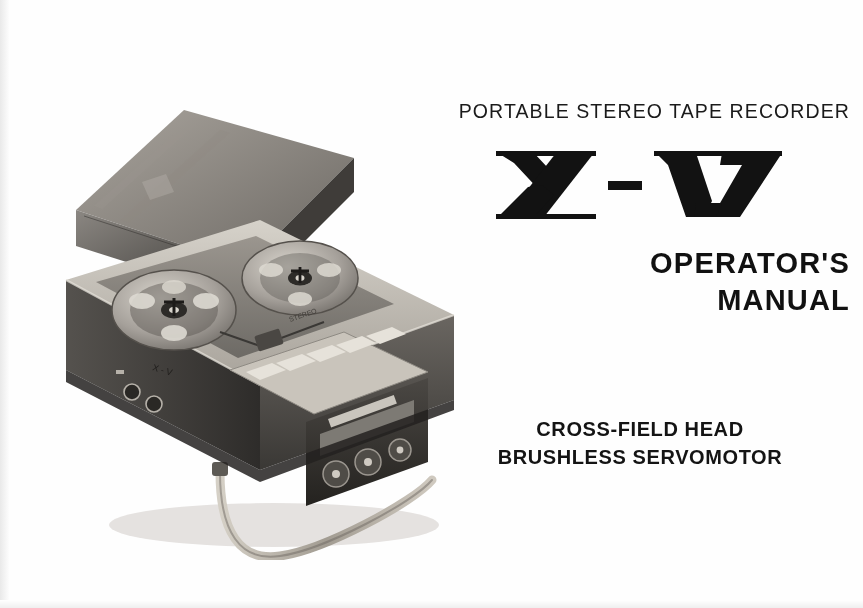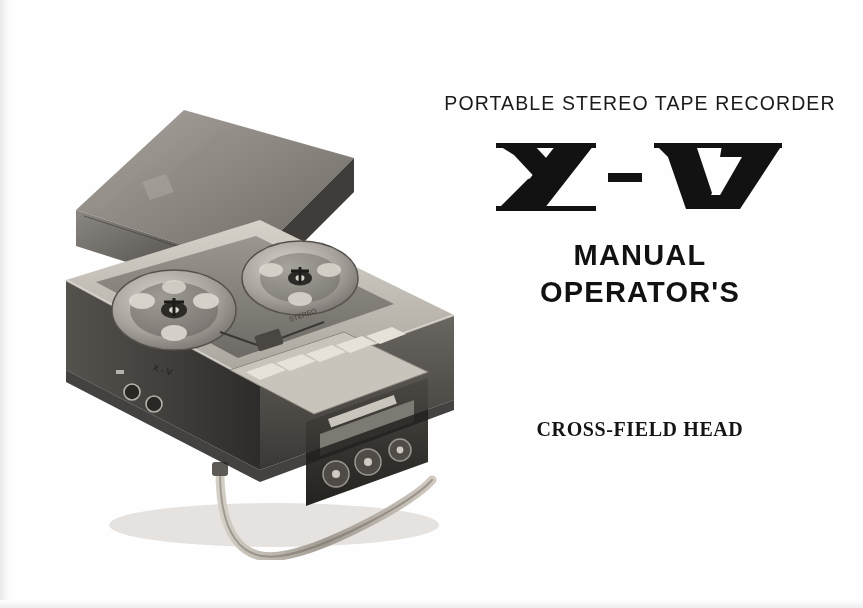--- a/index.html
+++ b/index.html
@@ -18,23 +18,23 @@
     position: relative;
     width: 863px;
     height: 608px;
     background: #fefefe;
   }
 
   
   .text-col {
     position: absolute;
     left: 430px;
-    top: 92px;
+    top: 100px;
     width: 420px;
-    text-align: center;
+    text-align: right;
   }
   .headline {
     font-size: 19.5px;
     letter-spacing: 1.1px;
     font-weight: 400;
     color: #1a1a1a;
     white-space: nowrap;
   }
 
   .logo-wrap {
@@ -57,21 +57,20 @@
     position: absolute;
     left: 430px;
     top: 415px;
     width: 420px;
     text-align: center;
     font-size: 20px;
     font-weight: bold;
     letter-spacing: 0.6px;
     line-height: 1.42;
     color: #141414;
-    font-family: Liberation Serif, serif;
   }
   .feature-line { white-space: nowrap; }
 
   
   .photo {
     position: absolute;
     left: 24px;
     top: 70px;
     width: 470px;
     height: 490px;
@@ -252,22 +251,23 @@
         <g fill="#121212">
           <polygon points="166,8 206,8 222,56 214,72 196,72 178,20"></polygon>
           <polygon points="232,8 292,8 250,72 222,72 252,20 230,20"></polygon>
           <rect x="164" y="6" width="128" height="5"></rect>
           <polygon points="206,58 232,58 226,72 204,72"></polygon>
         </g>
       </svg>
     </div>
 
     <div class="op-title">
+      <div>OPERATOR'S</div>
       <div>MANUAL</div>
-      <div>OPERATOR'S</div>
     </div>
   </div>
 
   <div class="feature-block">
     <div class="feature-line">CROSS-FIELD  HEAD</div>
+    <div class="feature-line">BRUSHLESS  SERVOMOTOR</div>
   </div>
 
 </div>
 
 </body></html>

